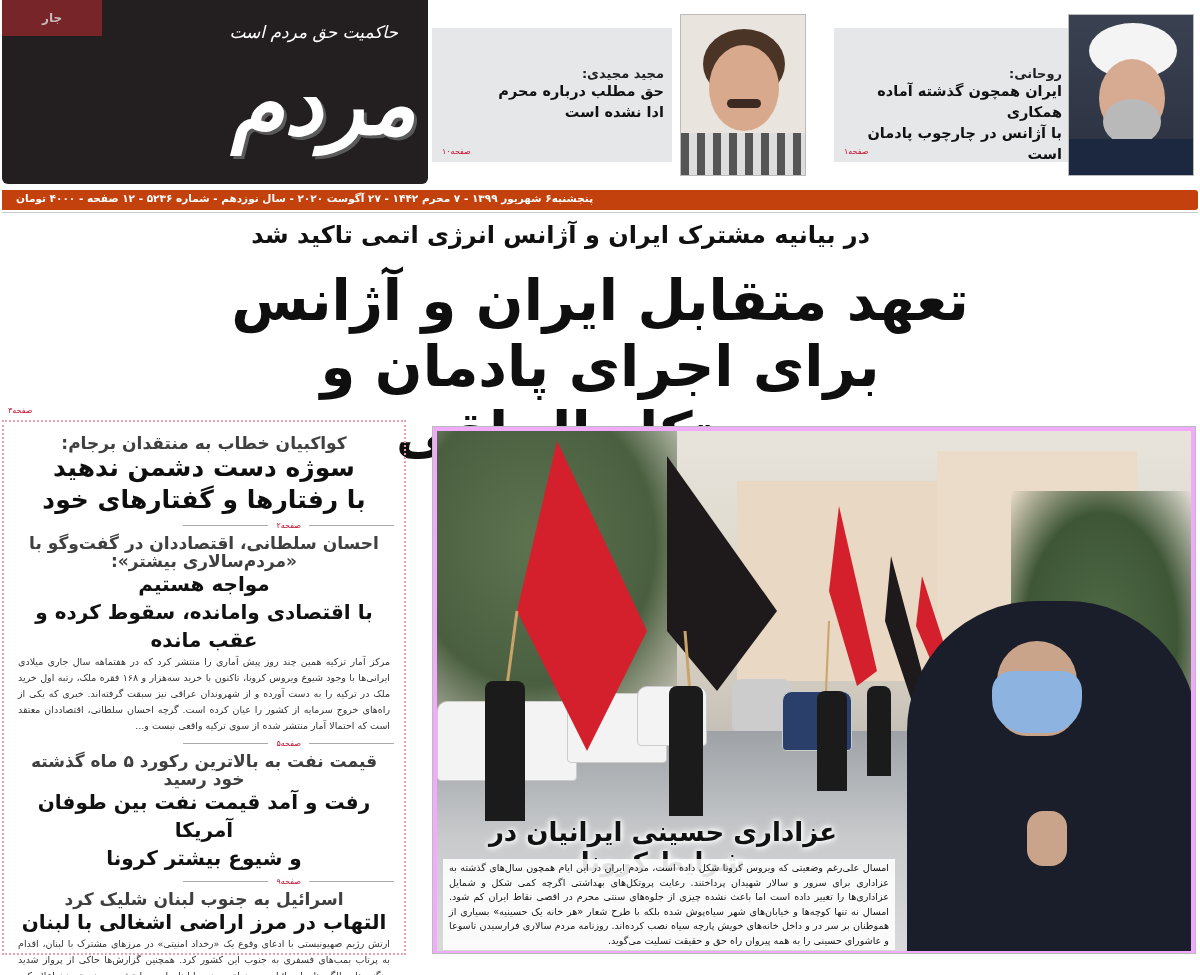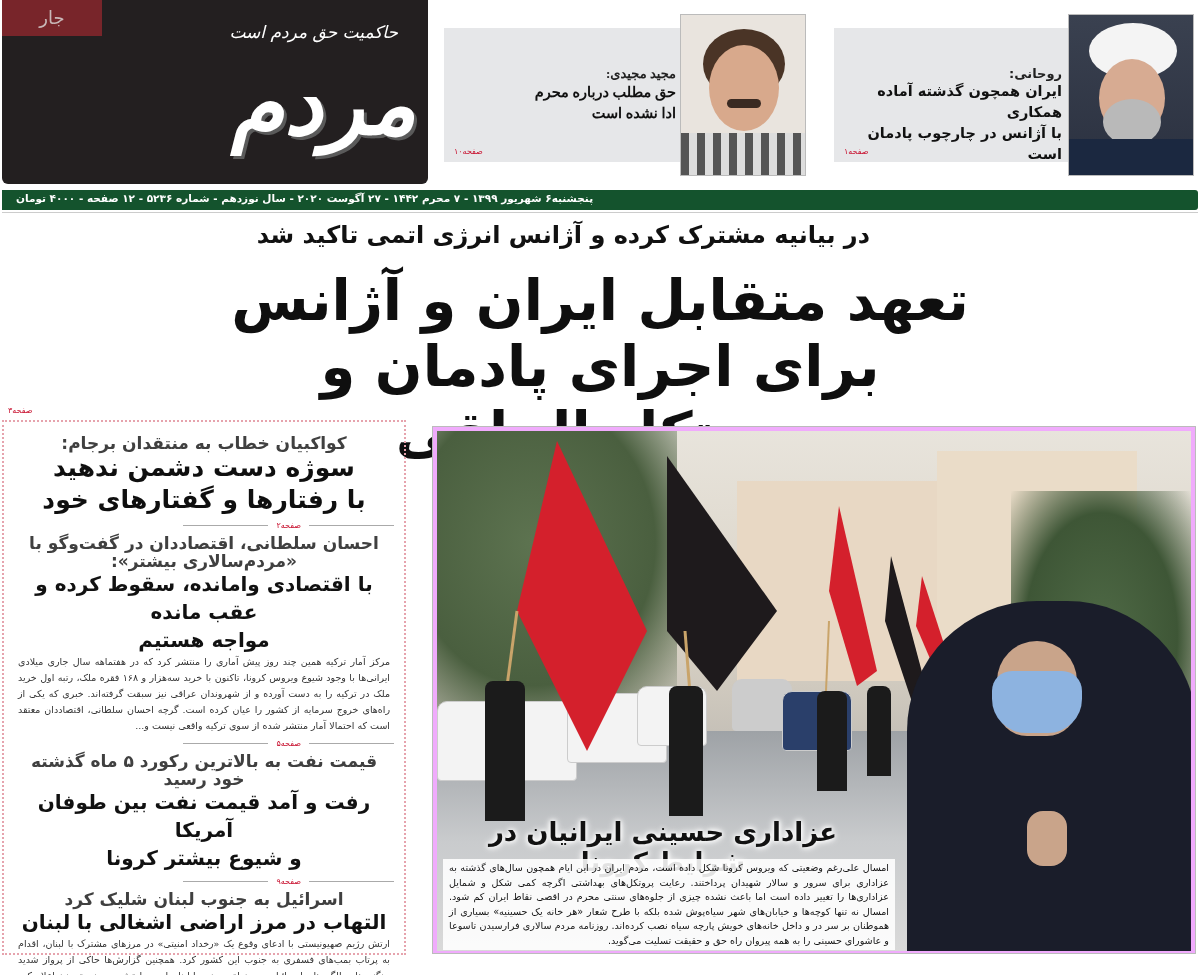--- a/index.html
+++ b/index.html
@@ -1,37 +1,37 @@
 <!DOCTYPE html>
 <html><head>
 <meta charset="utf-8">
 <style>
   * { box-sizing: border-box; margin: 0; padding: 0; }
   html, body { width: 1200px; height: 975px; background: #ffffff; overflow: hidden; }
   body { position: relative; font-family: "DejaVu Sans", sans-serif; color: #111; }
 
   
   .masthead { position: absolute; left: 2px; top: 0; width: 426px; height: 184px; background: #231f20; border-radius: 0 0 6px 6px; overflow: hidden; }
-  .watermark { position: absolute; left: 0; top: 0; width: 100px; height: 36px; background: rgba(150,40,45,0.75); color: #c9b8b8; font-family: "DejaVu Sans", sans-serif; font-weight: normal; font-size: 18px; line-height: 36px; text-align: center; direction: rtl; letter-spacing: 4px; }
+  .watermark { position: absolute; left: 0; top: 0; width: 100px; height: 36px; background: rgba(150,40,45,0.75); color: #c9b8b8; font-family: "DejaVu Sans", sans-serif; font-weight: bold; font-size: 12px; line-height: 36px; text-align: center; direction: rtl; letter-spacing: 4px; }
   .slogan { position: absolute; right: 30px; top: 22px; color: #fff; font-family: "DejaVu Serif", serif; font-style: italic; font-size: 17px; direction: rtl; }
   .logo { position: absolute; right: 12px; top: 44px; color: #fff; font-family: "DejaVu Serif", serif; font-weight: bold; font-style: italic; font-size: 86px; line-height: 120px; direction: rtl; text-shadow: 3px 3px 0 #5a5a5a; letter-spacing: -2px; }
 
   
   .teaser { position: absolute; top: 28px; height: 134px; background: #e6e7e9; direction: rtl; }
   .teaser .txt { position: absolute; right: 8px; top: 38px; text-align: right; }
   .teaser .kicker { font-weight: bold; font-size: 13px; color: #222; }
   .teaser .head { font-weight: bold; font-size: 14.5px; line-height: 21px; color: #111; }
   .teaser .pg { position: absolute; left: 10px; bottom: 6px; font-size: 8px; color: #c8102e; margin-top: 42px; }
   .photo { position: absolute; top: 14px; overflow: hidden; border: 1px solid #bbb; }
   .photo-rouhani { left: 1068px; width: 126px; height: 162px; background: linear-gradient(180deg, #3a4150 0%, #2b3140 100%); }
   .photo-majidi { left: 680px; width: 126px; height: 162px; background: #e9e4de; }
   .face { position: absolute; border-radius: 50%; }
 
   
-  .datebar { position: absolute; left: 2px; top: 190px; width: 1196px; height: 20px; background: #14532d; border-radius: 0 3px 3px 0; color: #fff; direction: rtl; }
+  .datebar { position: absolute; left: 2px; top: 190px; width: 1196px; height: 20px; background: #c2410c; border-radius: 0 3px 3px 0; color: #fff; direction: rtl; }
   .datebar span { position: absolute; left: 14px; top: 2px; font-size: 10.5px; font-weight: bold; direction: rtl; white-space: nowrap; }
   .rule { position: absolute; left: 2px; top: 212px; width: 1196px; height: 1px; background: #ccc; }
 
   
   .supra { position: absolute; left: 240px; width: 630px; top: 218px; text-align: right; direction: rtl; font-weight: bold; font-size: 24px; line-height: 34px; color: #111; }
   .main-head { position: absolute; left: 220px; width: 760px; top: 268px; text-align: center; direction: rtl; font-weight: bold; font-size: 56px; line-height: 66px; color: #0f0f0f; letter-spacing: -1px; }
 
   
   .left-pg { position: absolute; left: 8px; top: 406px; font-size: 8px; color: #c8102e; direction: rtl; }
   .leftcol { position: absolute; left: 2px; top: 420px; width: 404px; height: 535px; border: 2px dotted #e6a3ad; direction: rtl; text-align: center; padding: 0 10px; }
@@ -64,21 +64,21 @@
 </style>
 </head>
 <body>
 
 <div class="masthead">
   <div class="watermark">جار</div>
   <div class="slogan">حاکمیت حق مردم است</div>
   <div class="logo">مردم سالاری</div>
 </div>
 
-<div class="teaser" style="left:444px;width:240px;font-family:Liberation Serif, serif;">
+<div class="teaser" style="left:432px;width:240px;">
   <div class="txt">
     <div class="kicker">مجید مجیدی:</div>
     <div class="head">حق مطلب درباره محرم</div>
     <div class="head">ادا نشده است</div>
   </div>
   <div class="pg">صفحه۱۰</div>
 </div>
 <div class="photo photo-majidi">
   <div class="face" style="left:22px;top:14px;width:82px;height:70px;background:#4a3426;"></div>
   <div class="face" style="left:28px;top:30px;width:70px;height:86px;background:#d8a98c;"></div>
@@ -99,42 +99,42 @@
   <div class="face" style="left:30px;top:44px;width:66px;height:78px;background:#d7ab92;"></div>
   <div class="face" style="left:34px;top:84px;width:58px;height:46px;background:#b9b9b9;"></div>
   <div style="position:absolute;left:0;top:124px;width:126px;height:38px;background:#1b2840;"></div>
 </div>
 
 <div class="datebar">
   <span>پنجشنبه۶ شهریور ۱۳۹۹ - ۷ محرم ۱۴۴۲ - ۲۷ آگوست ۲۰۲۰ - سال نوزدهم - شماره ۵۲۳۶ - ۱۲ صفحه - ۴۰۰۰ تومان</span>
 </div>
 <div class="rule"></div>
 
-<div class="supra">در بیانیه مشترک کرده و آژانس انرژی اتمی تاکید شد</div>
+<div class="supra">در بیانیه مشترک ایران و آژانس انرژی اتمی تاکید شد</div>
 <div class="main-head">
   <div>تعهد متقابل ایران و آژانس</div>
   <div>برای اجرای پادمان و پروتکل الحاقی</div>
 </div>
 
 <div class="left-pg">صفحه۳</div>
 <div class="leftcol">
 
   <div style="padding-top:12px;">
     <div class="lc-kicker">کواکبیان خطاب به منتقدان برجام:</div>
     <div class="lc-head-xl">سوژه دست دشمن ندهید</div>
     <div class="lc-head-xl">با رفتارها و گفتارهای خود</div>
   </div>
   <div class="sep">
       <span>صفحه۲</span>
     </div>
 
   <div>
     <div class="lc-kicker">احسان سلطانی، اقتصاددان در گفت‌وگو با «مردم‌سالاری بیشتر»:</div>
+    <div class="lc-head-l">مواجه هستیم</div>
     <div class="lc-head-l">با اقتصادی وامانده، سقوط کرده و عقب مانده</div>
-    <div class="lc-head-l">مواجه هستیم</div>
     <div class="lc-body">مرکز آمار ترکیه همین چند روز پیش آماری را منتشر کرد که در هفتماهه سال جاری میلادی ایرانی‌ها با وجود شیوع ویروس کرونا، تاکنون با خرید سه‌هزار و ۱۶۸ فقره ملک، رتبه اول خرید ملک در ترکیه را به دست آورده و از شهروندان عراقی نیز سبقت گرفته‌اند. خبری که یکی از راه‌های خروج سرمایه از کشور را عیان کرده است. گرچه احسان سلطانی، اقتصاددان معتقد است که احتمالا آمار منتشر شده از سوی ترکیه واقعی نیست و...</div>
   </div>
   <div class="sep">
       <span>صفحه۵</span>
     </div>
 
   <div>
     <div class="lc-kicker">قیمت نفت به بالاترین رکورد ۵ ماه گذشته خود رسید</div>
     <div class="lc-head-l">رفت و آمد قیمت نفت بین طوفان آمریکا</div>
     <div class="lc-head-l">و شیوع بیشتر کرونا</div>

